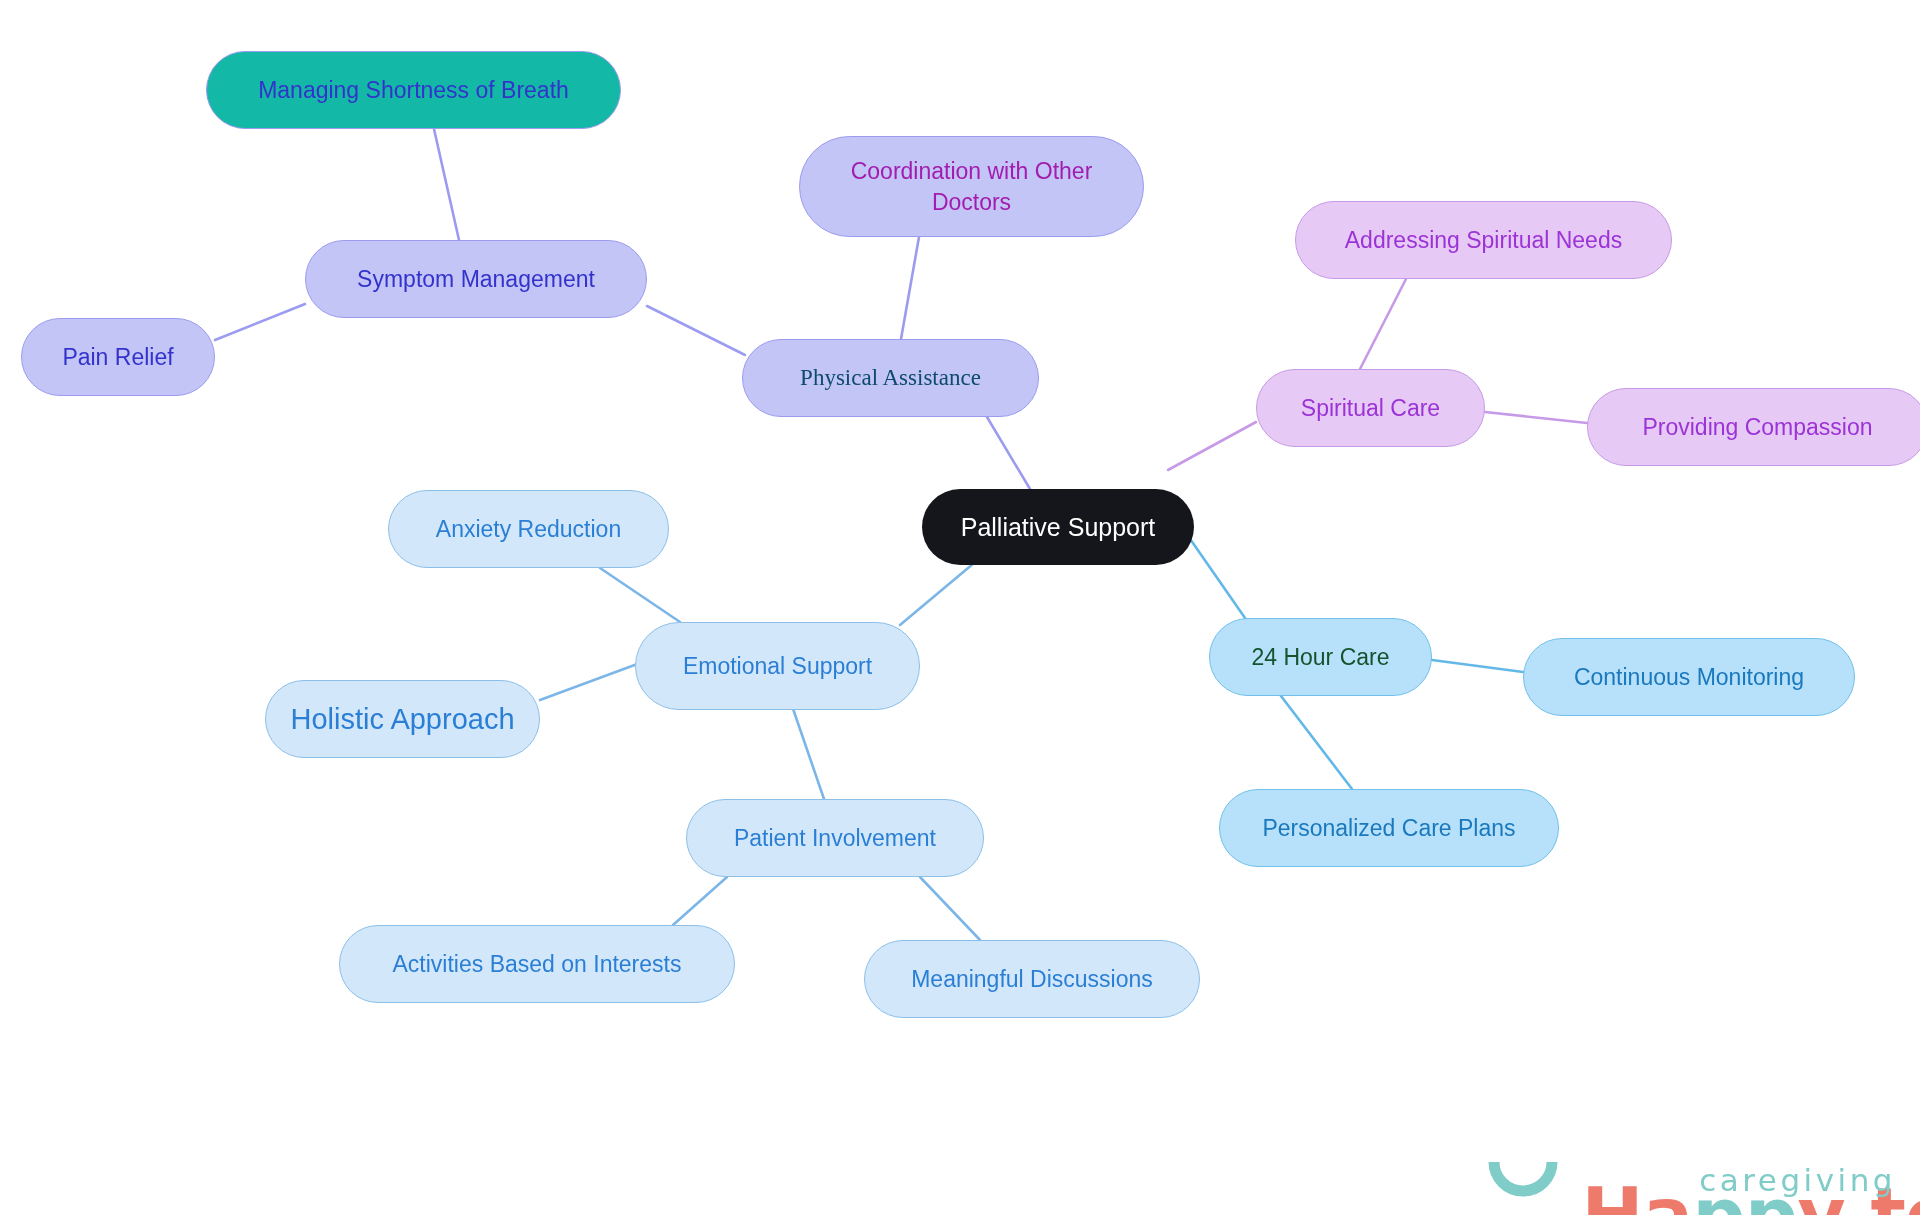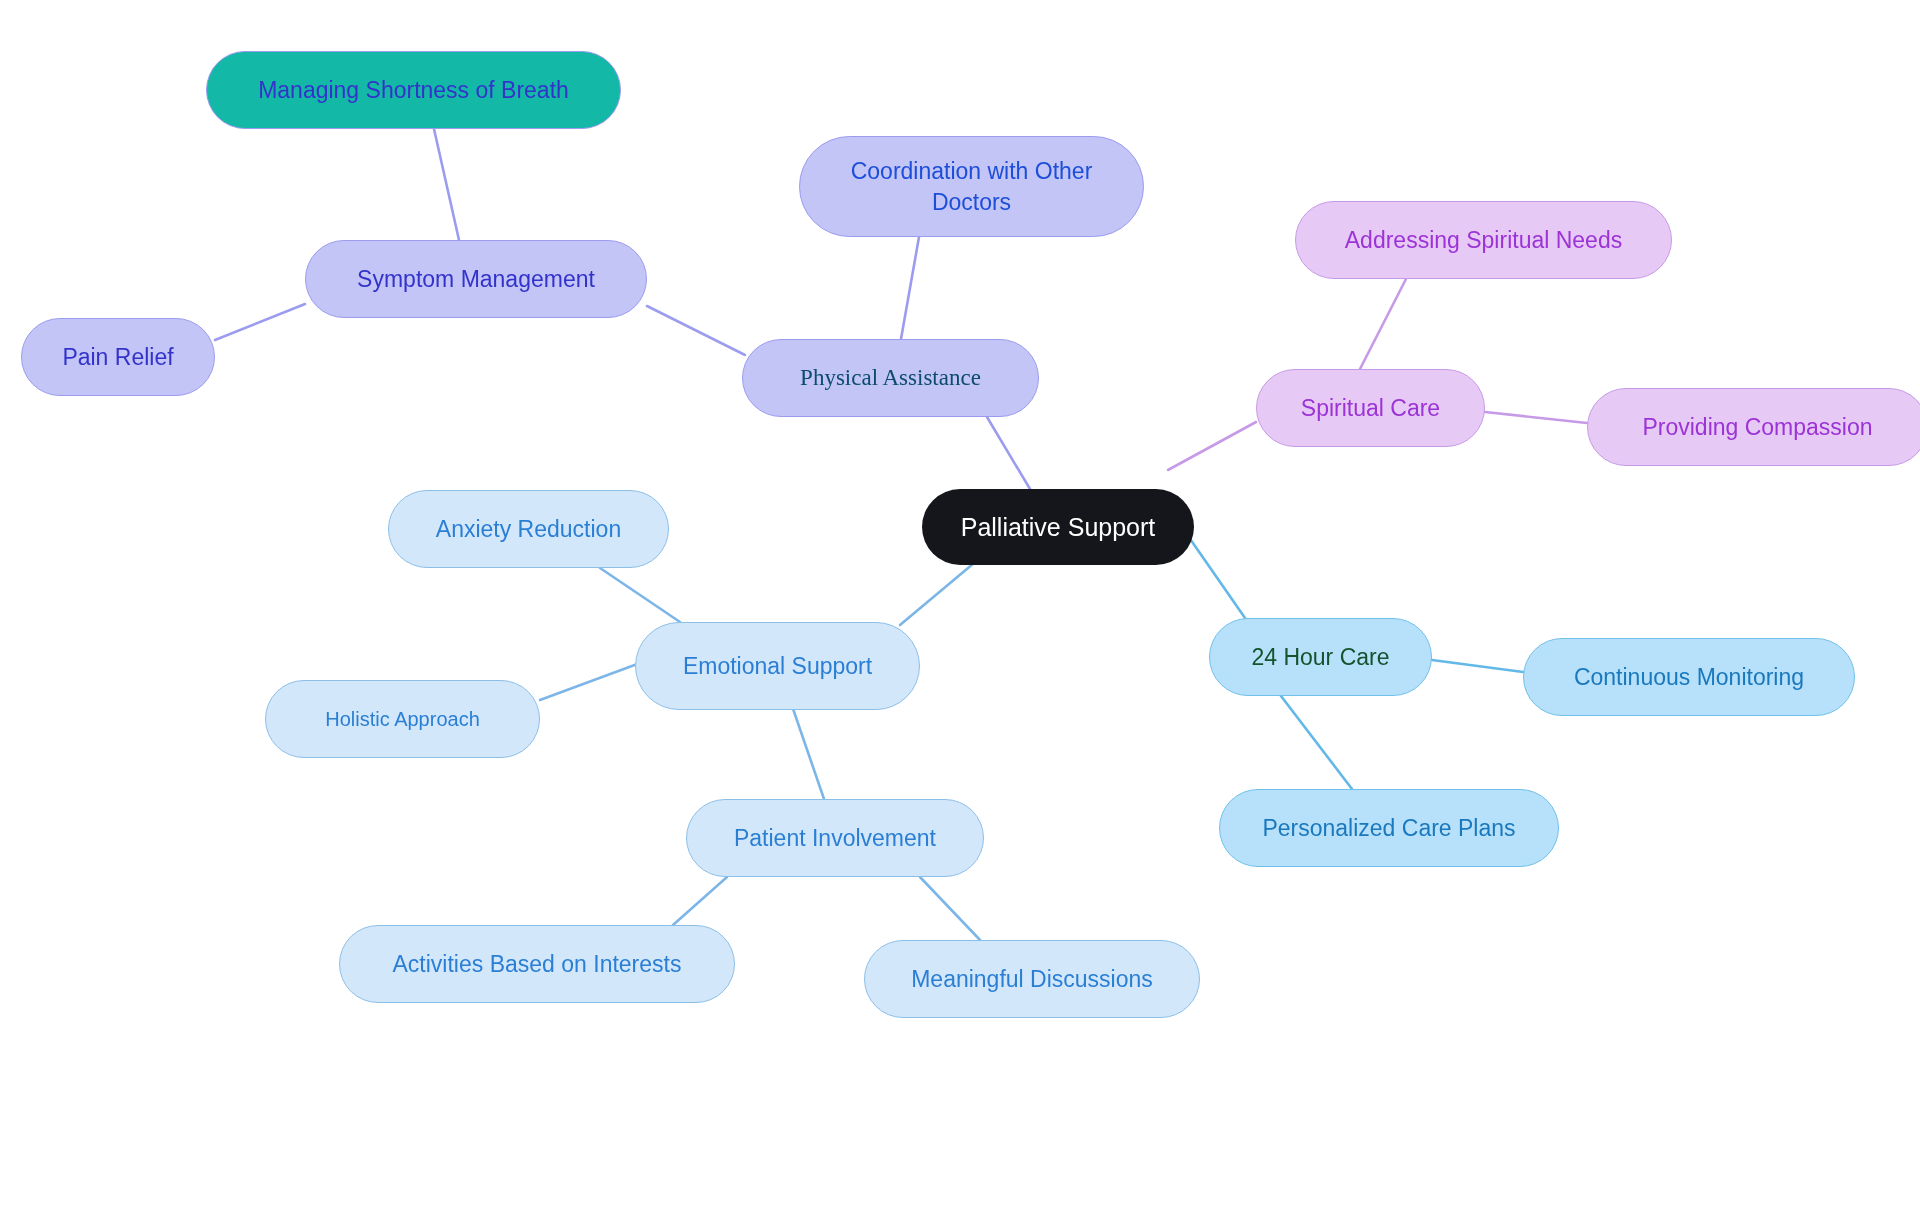--- a/index.html
+++ b/index.html
@@ -95,31 +95,40 @@
       <path d="M 1170,510 L 1245,618" fill="none" stroke="#63b8e8" stroke-width="2.6" stroke-linecap="round"></path>
       <path d="M 1432,660 L 1523,672" fill="none" stroke="#63b8e8" stroke-width="2.6" stroke-linecap="round"></path>
       <path d="M 1281,696 L 1352,789" fill="none" stroke="#63b8e8" stroke-width="2.6" stroke-linecap="round"></path>
     </svg>
 
   <div id="node-layer">
       <div class="node central" style="left: 922px; top: 489px; width: 272px; height: 76px; background: rgb(20, 22, 27); color: rgb(255, 255, 255); font-size: 25px;"><span>Palliative Support</span></div>
       <div class="node" style="left: 206px; top: 51px; width: 415px; height: 78px; background: #14b8a6; border-color: rgb(155, 155, 240); color: rgb(51, 51, 204); font-size: 23px;"><span>Managing Shortness of Breath</span></div>
       <div class="node" style="left: 305px; top: 240px; width: 342px; height: 78px; background: rgb(195, 197, 247); border-color: rgb(155, 155, 240); color: rgb(51, 51, 204); font-size: 23px;"><span>Symptom Management</span></div>
       <div class="node" style="left: 21px; top: 318px; width: 194px; height: 78px; background: rgb(195, 197, 247); border-color: rgb(155, 155, 240); color: rgb(51, 51, 204); font-size: 23px;"><span>Pain Relief</span></div>
-      <div class="node" style="left: 799px; top: 136px; width: 345px; height: 101px; background: rgb(195, 197, 247); border-color: rgb(155, 155, 240); color: #1d4ed8; font-size: 23px;"><span>Coordination with Other
+      <div class="node" style="left: 799px; top: 136px; width: 345px; height: 101px; background: rgb(195, 197, 247); border-color: rgb(155, 155, 240); color: #a21caf; font-size: 23px;"><span>Coordination with Other
 Doctors</span></div>
       <div class="node" style="left: 742px; top: 339px; width: 297px; height: 78px; background: rgb(195, 197, 247); border-color: rgb(155, 155, 240); color: #0c4a6e; font-size: 23px; font-family: Liberation Serif, serif;"><span>Physical Assistance</span></div>
       <div class="node" style="left: 1295px; top: 201px; width: 377px; height: 78px; background: rgb(231, 201, 245); border-color: rgb(199, 154, 232); color: rgb(155, 51, 214); font-size: 23px;"><span>Addressing Spiritual Needs</span></div>
       <div class="node" style="left: 1256px; top: 369px; width: 229px; height: 78px; background: rgb(231, 201, 245); border-color: rgb(199, 154, 232); color: rgb(155, 51, 214); font-size: 23px;"><span>Spiritual Care</span></div>
       <div class="node" style="left: 1587px; top: 388px; width: 341px; height: 78px; background: rgb(231, 201, 245); border-color: rgb(199, 154, 232); color: rgb(155, 51, 214); font-size: 23px;"><span>Providing Compassion</span></div>
       <div class="node" style="left: 388px; top: 490px; width: 281px; height: 78px; background: rgb(211, 231, 251); border-color: rgb(140, 191, 232); color: rgb(42, 127, 212); font-size: 23px;"><span>Anxiety Reduction</span></div>
       <div class="node" style="left: 635px; top: 622px; width: 285px; height: 88px; background: rgb(211, 231, 251); border-color: rgb(140, 191, 232); color: rgb(42, 127, 212); font-size: 23px;"><span>Emotional Support</span></div>
-      <div class="node" style="left: 265px; top: 680px; width: 275px; height: 78px; background: rgb(211, 231, 251); border-color: rgb(140, 191, 232); color: rgb(42, 127, 212); font-size: 20px;"><span>Holistic Approach</span></div>
+      <div class="node" style="left: 265px; top: 680px; width: 275px; height: 78px; background: rgb(211, 231, 251); border-color: rgb(140, 191, 232); color: rgb(42, 127, 212); font-size: 29px;"><span>Holistic Approach</span></div>
       <div class="node" style="left: 686px; top: 799px; width: 298px; height: 78px; background: rgb(211, 231, 251); border-color: rgb(140, 191, 232); color: rgb(42, 127, 212); font-size: 23px; text-align: right;"><span>Patient Involvement</span></div>
       <div class="node" style="left: 339px; top: 925px; width: 396px; height: 78px; background: rgb(211, 231, 251); border-color: rgb(140, 191, 232); color: rgb(42, 127, 212); font-size: 23px;"><span>Activities Based on Interests</span></div>
       <div class="node" style="left: 864px; top: 940px; width: 336px; height: 78px; background: rgb(211, 231, 251); border-color: rgb(140, 191, 232); color: rgb(42, 127, 212); font-size: 23px;"><span>Meaningful Discussions</span></div>
       <div class="node" style="left: 1209px; top: 618px; width: 223px; height: 78px; background: rgb(183, 225, 251); border-color: rgb(111, 192, 234); color: #14532d; font-size: 23px;"><span>24 Hour Care</span></div>
       <div class="node" style="left: 1523px; top: 638px; width: 332px; height: 78px; background: rgb(183, 225, 251); border-color: rgb(111, 192, 234); color: rgb(26, 120, 189); font-size: 23px;"><span>Continuous Monitoring</span></div>
       <div class="node" style="left: 1219px; top: 789px; width: 340px; height: 78px; background: rgb(183, 225, 251); border-color: rgb(111, 192, 234); color: rgb(26, 120, 189); font-size: 23px;"><span>Personalized Care Plans</span></div>
     </div>
 
+  <div class="logo">
+    <div class="logo-word">
+      <span style="color: rgb(238, 122, 107);">Ha</span><span style="color: rgb(127, 204, 200);">pp</span><span style="color: rgb(238, 122, 107);">y to Help</span>
+    </div>
+    <svg style="position:absolute;left:58px;top:74px;width:70px;height:46px" viewBox="0 0 70 46">
+      <path d="M 6 2 A 29 29 0 0 0 64 2" fill="none" stroke="#7fccc8" stroke-width="11" stroke-linecap="butt"></path>
+    </svg>
+    <div class="logo-sub" style="color: rgb(127, 204, 200);">caregiving</div>
+  </div>
 
 </div>
 
 </body></html>

